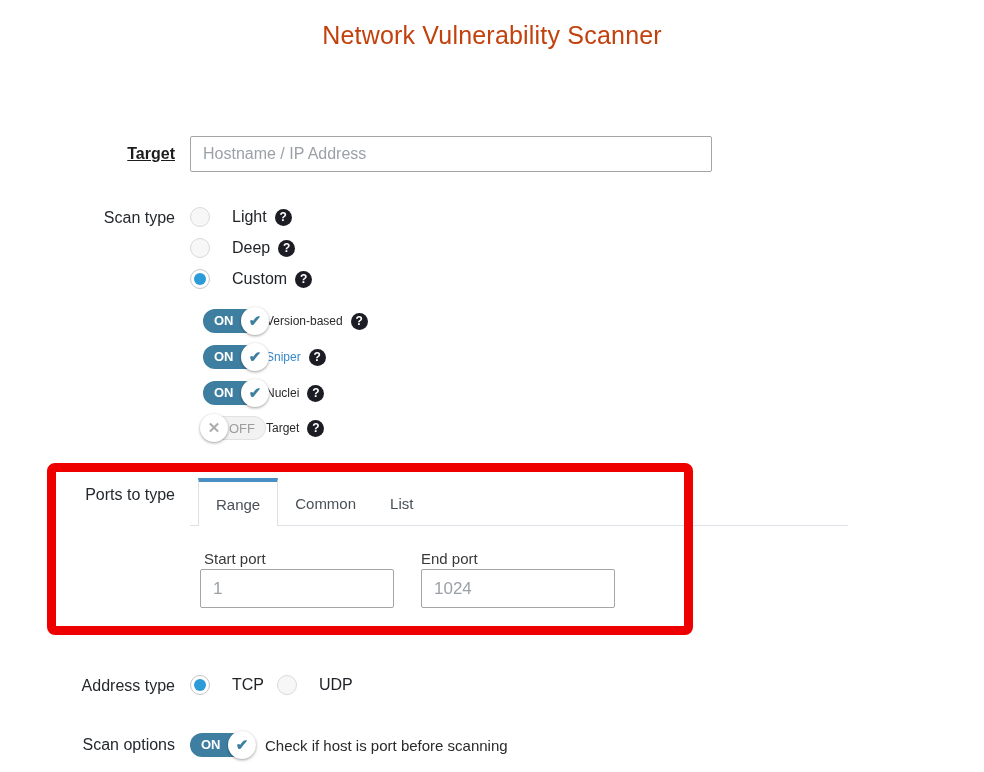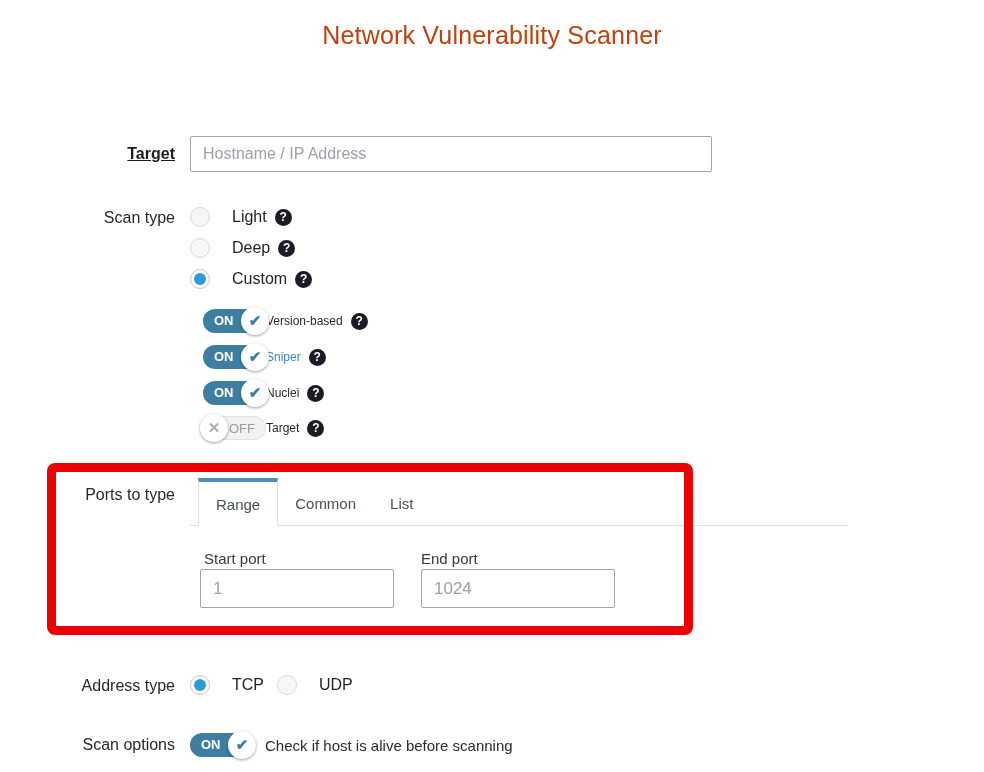--- a/index.html
+++ b/index.html
@@ -148,16 +148,16 @@
     <span class="radio off-state" style="margin-left:13px;"></span>
     <span class="radio-label">UDP</span>
   </div>
 
   <div class="field-label" style="top:735px;">Scan options</div>
   <div class="row" style="left:190px; top:731px; height:28px;">
     <div class="toggle on">
       <span class="pill">ON</span>
       <span class="knob">✔</span>
     </div>
-    <span class="toggle-label" style="font-size:15px; margin-left:12px;">Check if host is alive before scanning</span>
+    <span class="toggle-label" style="font-size:15px; margin-left:12px;">Check if host is port before scanning</span>
   </div>
 
 </div>
 
 </body></html>

